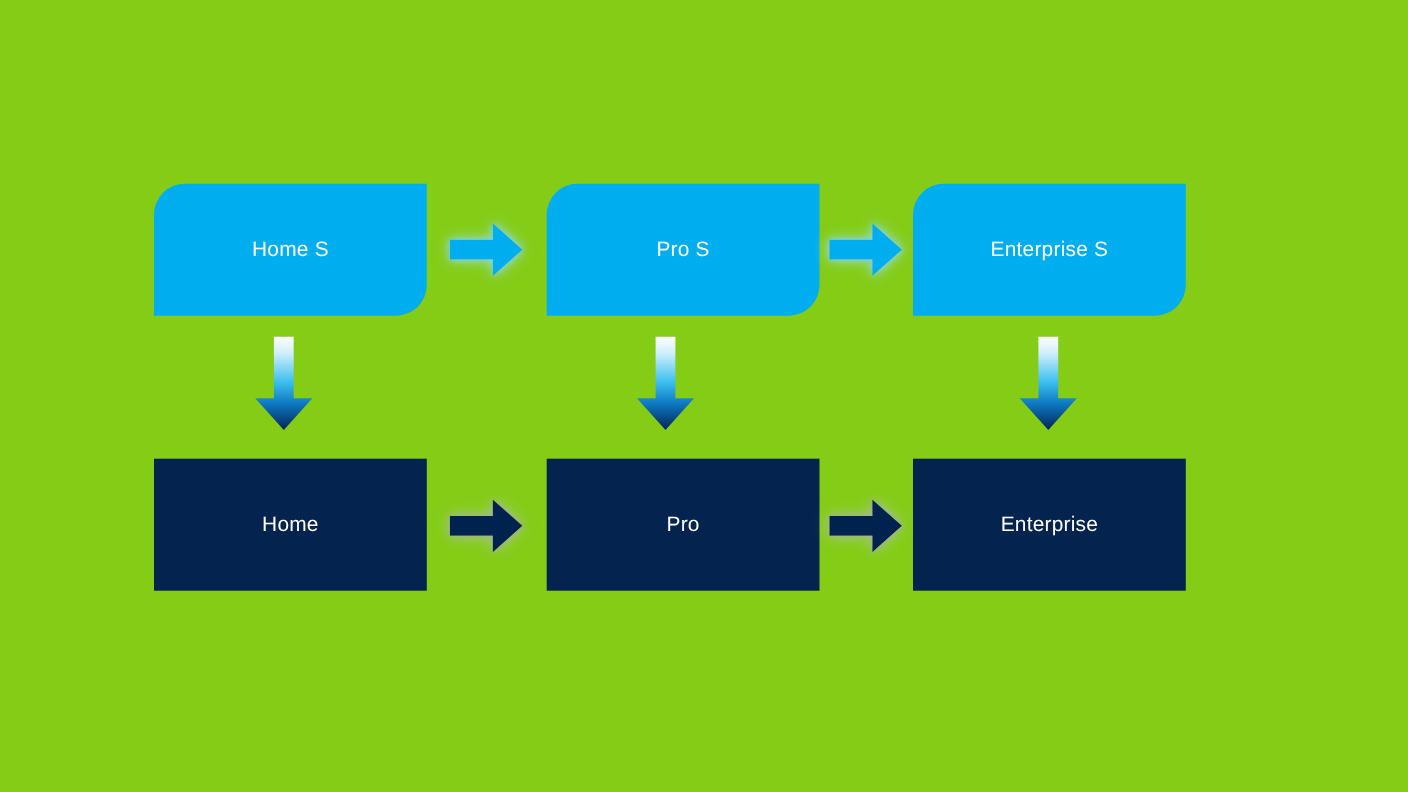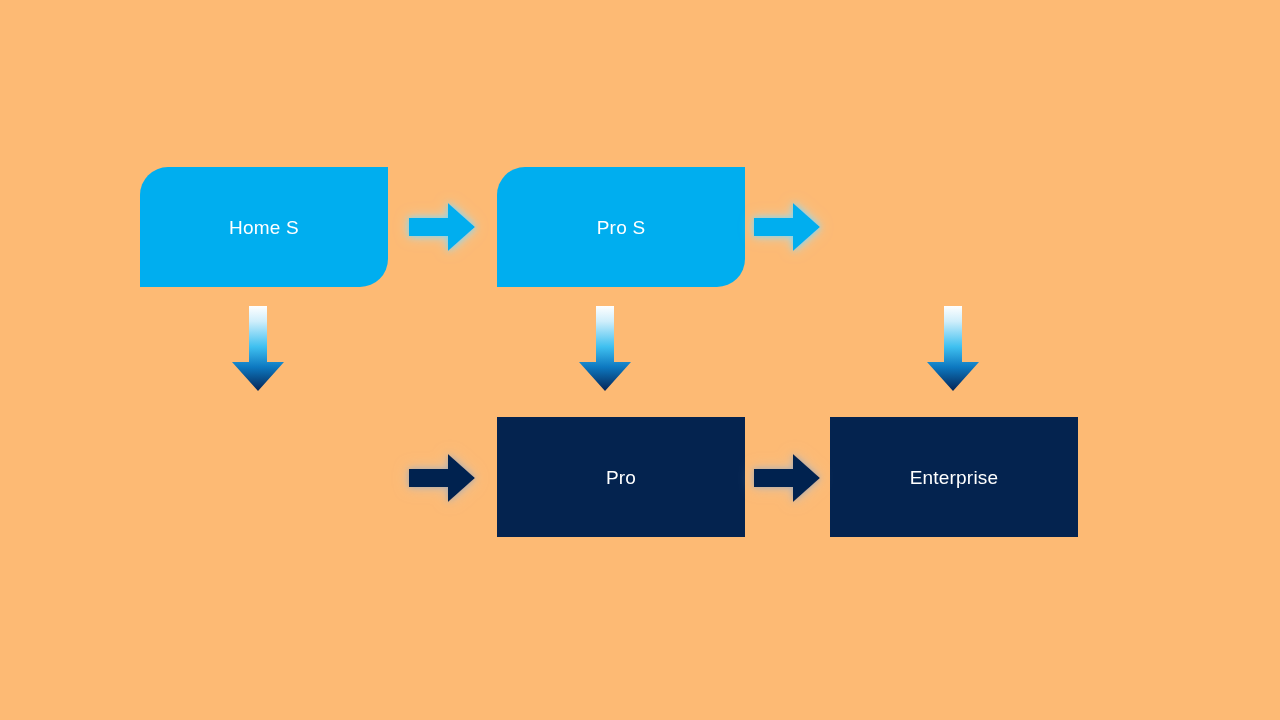--- a/index.html
+++ b/index.html
@@ -12,21 +12,21 @@
     width: 1280px;
     height: 720px;
     overflow: hidden;
     font-family: "Liberation Sans", sans-serif;
   }
 
   #canvas {
     position: relative;
     width: 1280px;
     height: 720px;
-    background: #fdba74;
+    background: #84cc16;
   }
 
   
   .node {
     position: absolute;
     width: 248px;
     height: 120px;
     display: flex;
     align-items: center;
     justify-content: center;
@@ -91,20 +91,23 @@
 <div id="canvas">
 
   <div class="node tier-s row-top col-1">
     <span class="node-label">Home S</span>
   </div>
 
   <div class="node tier-s row-top col-2">
     <span class="node-label">Pro S</span>
   </div>
 
+  <div class="node tier-s row-top col-3">
+    <span class="node-label">Enterprise S</span>
+  </div>
 
   <div class="h-arrow top gap-1">
     <span>
       <svg viewBox="0 0 72 62" xmlns="http://www.w3.org/2000/svg">
         <defs>
           <filter id="glowCyan1" x="-60%" y="-60%" width="220%" height="220%">
             <feDropShadow dx="0" dy="0" stdDeviation="3.2" flood-color="#6fd4f7" flood-opacity="0.95"></feDropShadow>
             <feDropShadow dx="0" dy="0" stdDeviation="6" flood-color="#a9e5fb" flood-opacity="0.6"></feDropShadow>
           </filter>
         </defs>
@@ -171,20 +174,23 @@
             <stop offset="48%" stop-color="#3fc0f0"></stop>
             <stop offset="72%" stop-color="#0d78c0"></stop>
             <stop offset="100%" stop-color="#052455"></stop>
           </linearGradient>
         </defs>
         <path d="M20 0 L38 0 L38 56 L55 56 L29 85 L3 56 L20 56 Z" fill="url(#vgrad3)"></path>
       </svg>
     </span>
   </div>
 
+  <div class="node tier-base row-bottom col-1">
+    <span class="node-label">Home</span>
+  </div>
 
   <div class="node tier-base row-bottom col-2">
     <span class="node-label">Pro</span>
   </div>
 
   <div class="node tier-base row-bottom col-3">
     <span class="node-label">Enterprise</span>
   </div>
 
   <div class="h-arrow bottom gap-1">

